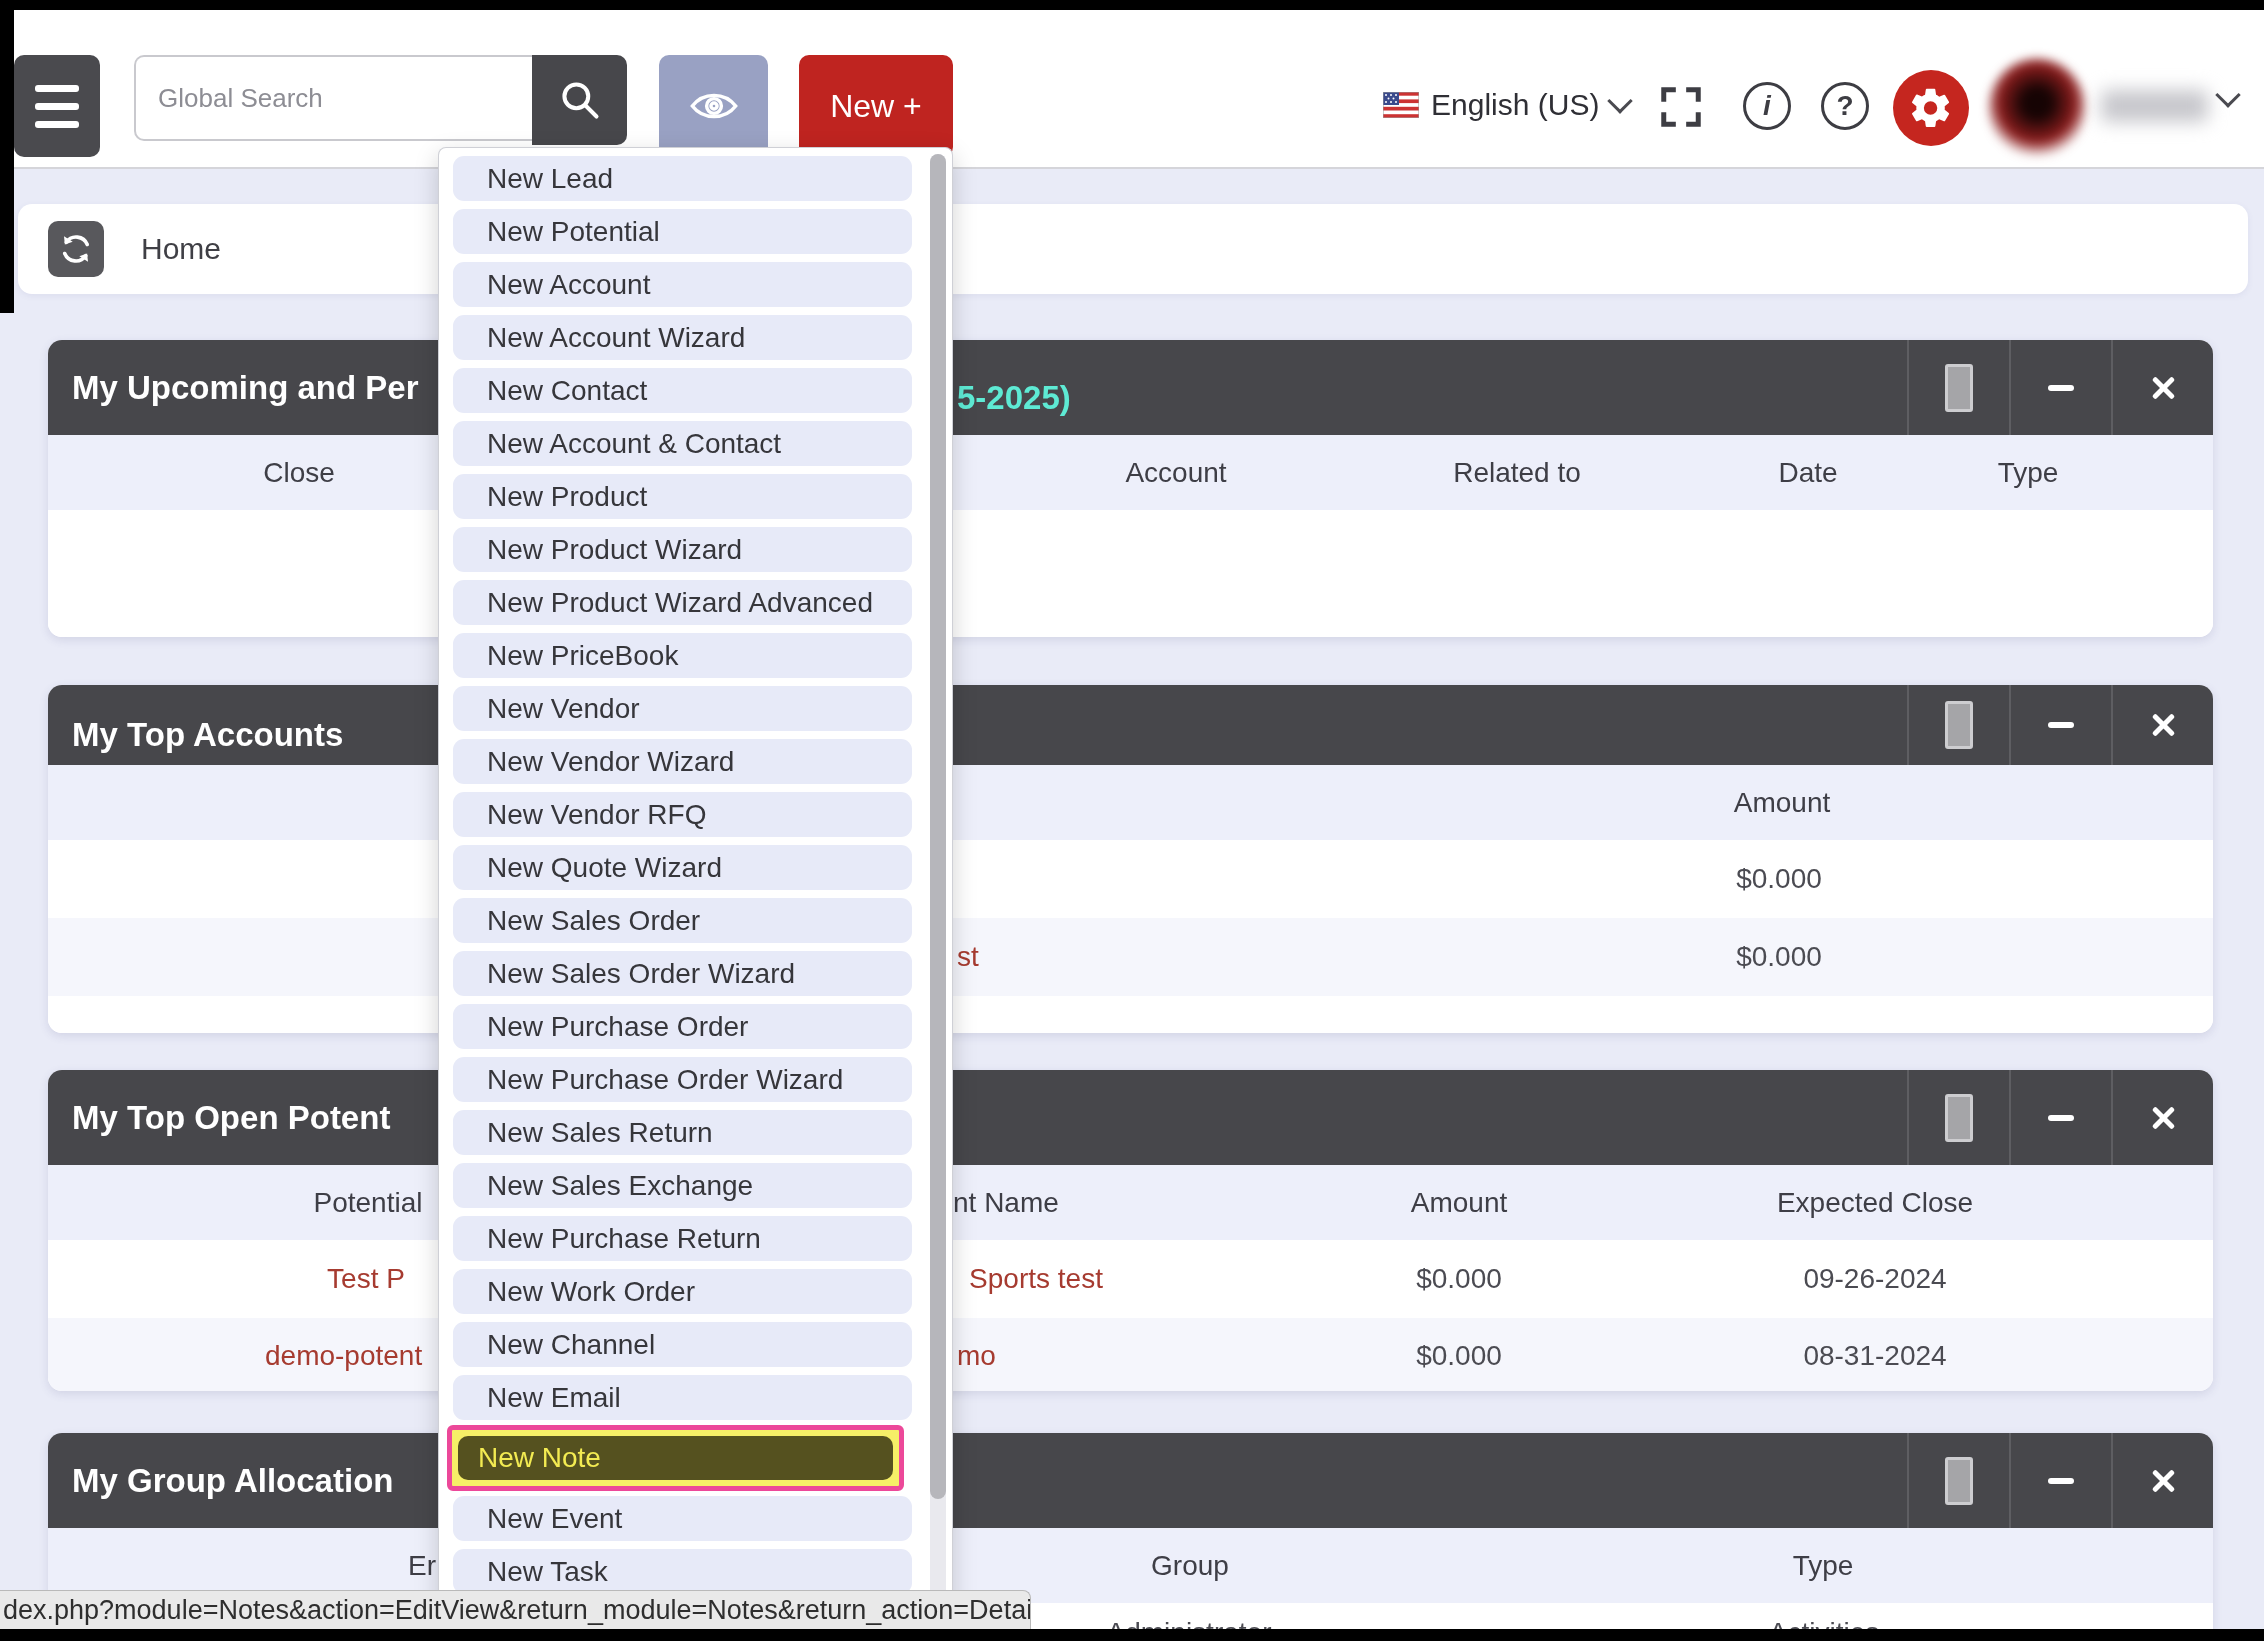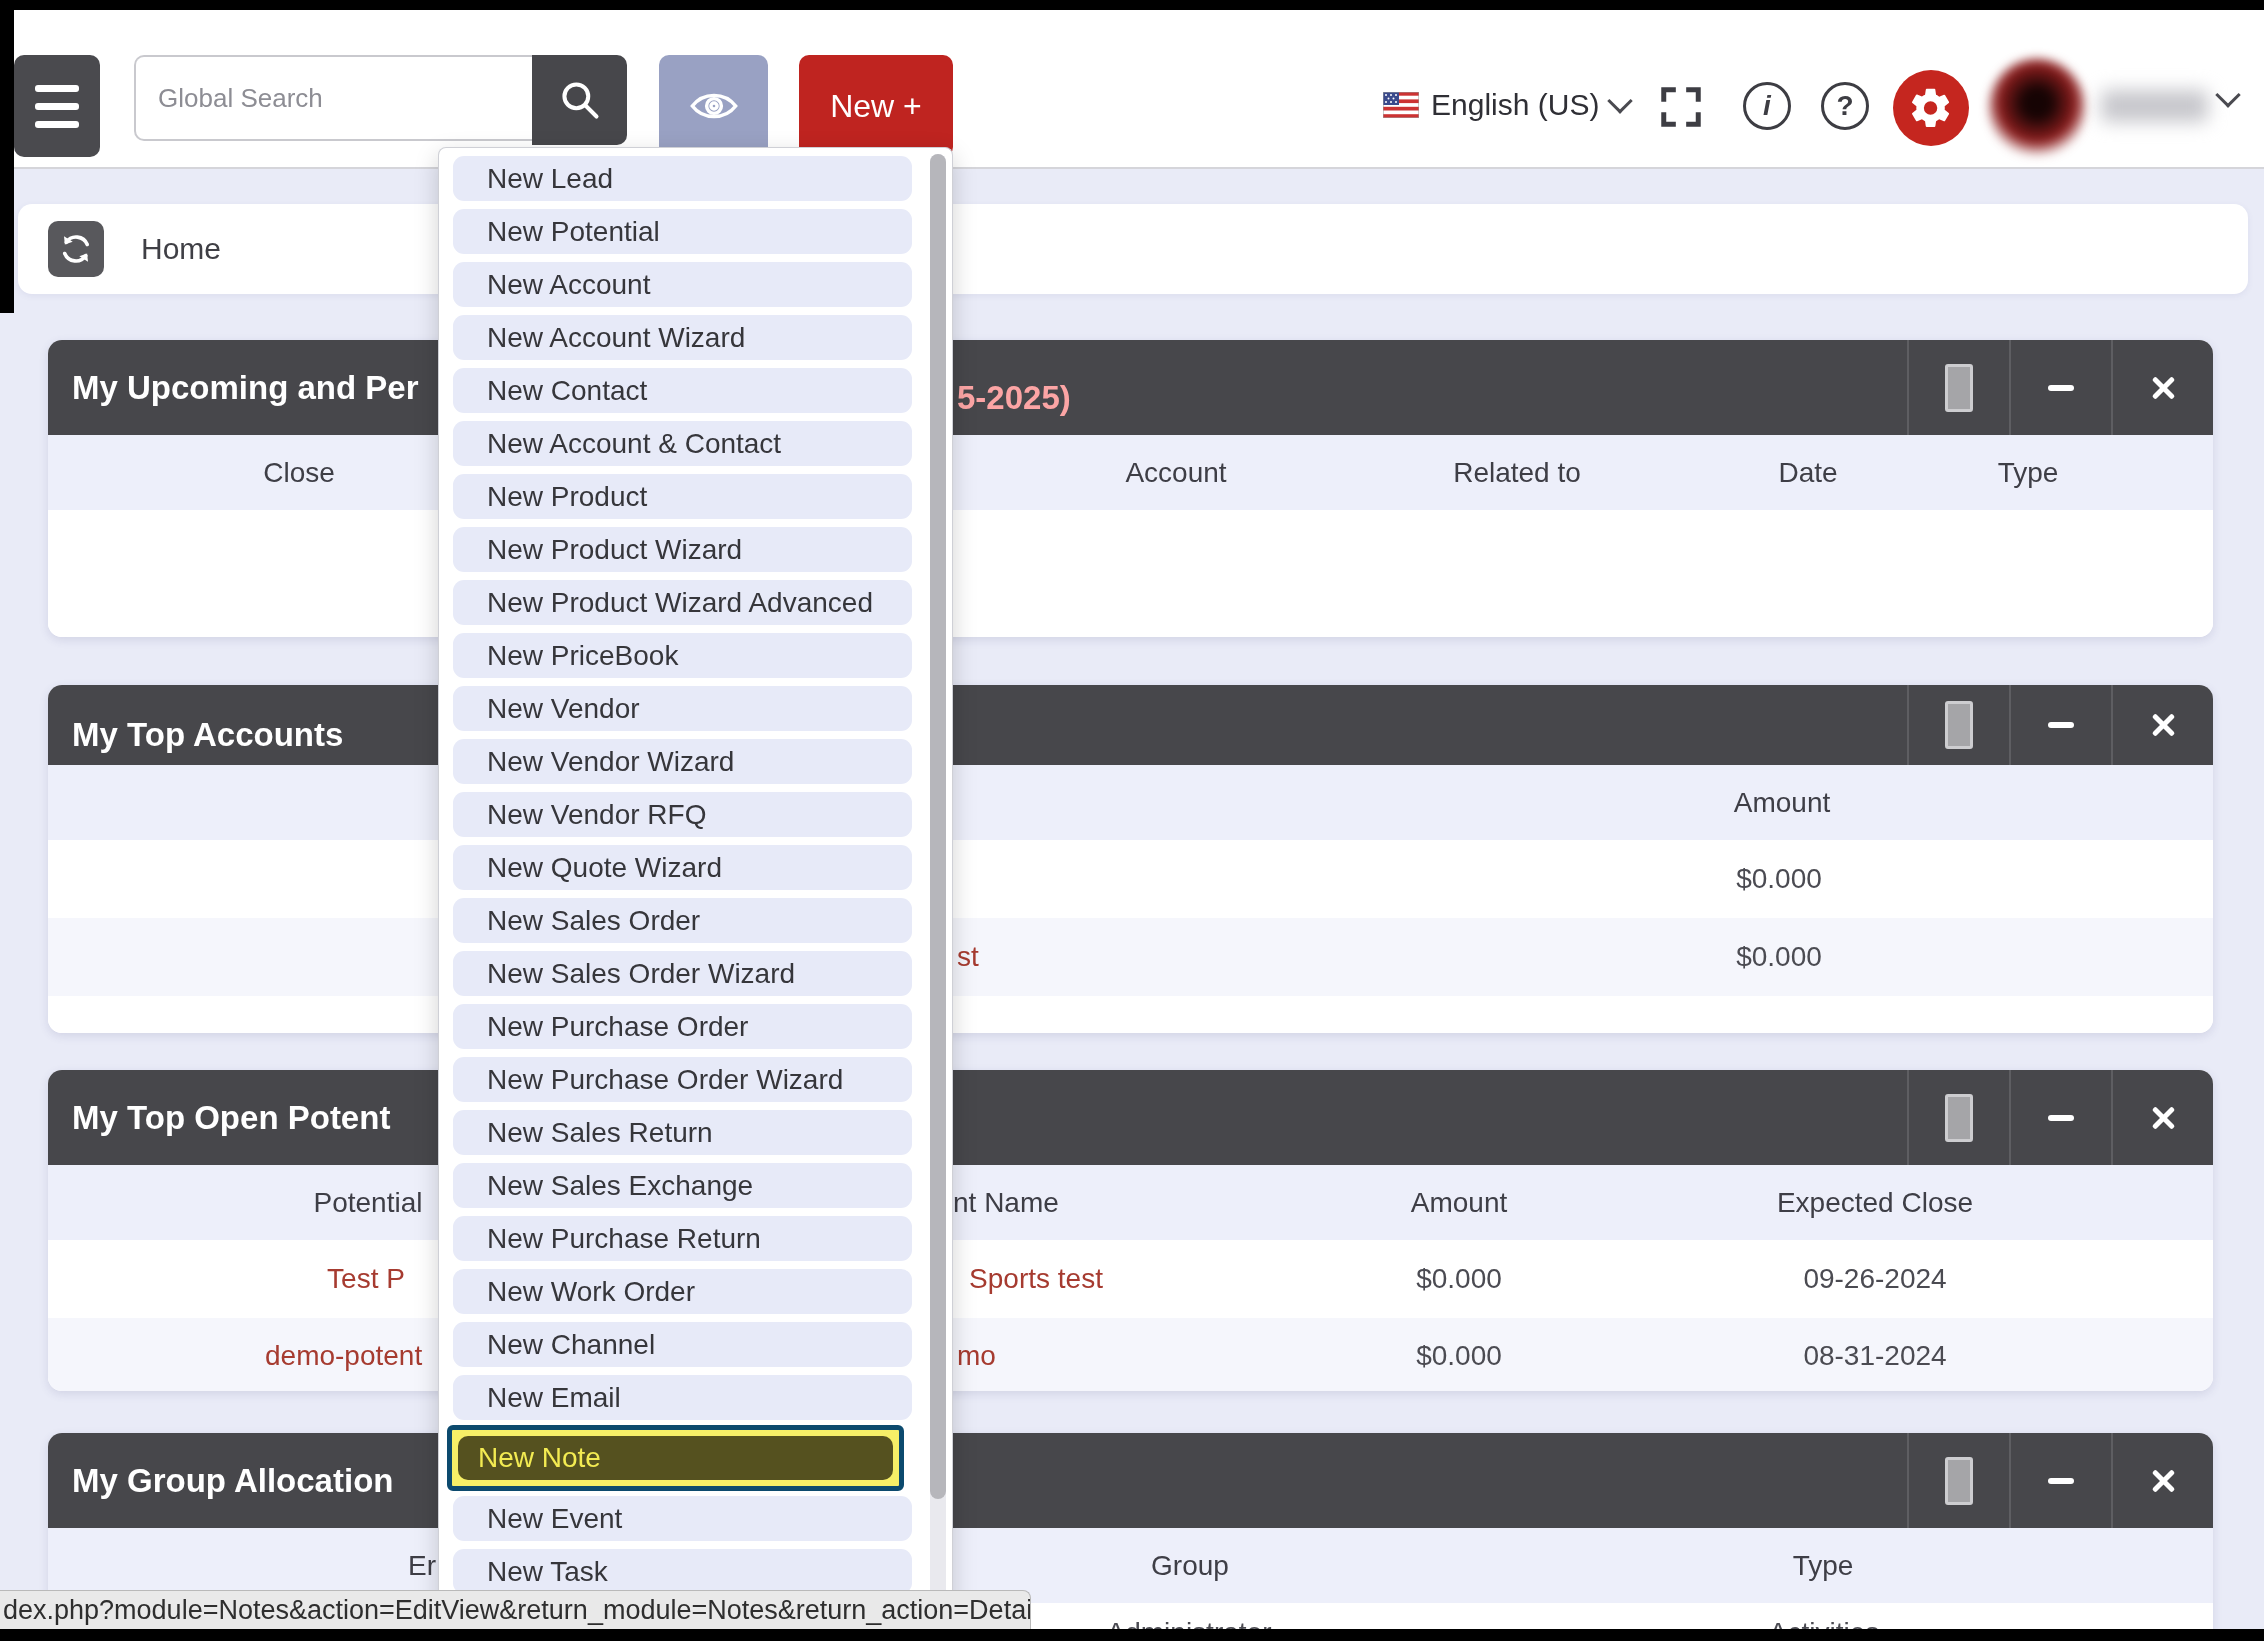--- a/index.html
+++ b/index.html
@@ -54,21 +54,21 @@
   #hometitle{position:absolute;left:123px;top:0;height:90px;display:flex;align-items:center;
              font-size:30px;color:#3f3f45;}
 
   
   .widget{position:absolute;left:48px;width:2165px;background:#fff;border-radius:14px;overflow:hidden;
           box-shadow:0 3px 10px rgba(70,70,130,.14);z-index:1;}
   .whead{position:relative;height:95px;background:#47474b;}
   .wtitle{position:absolute;left:24px;top:0;height:95px;display:flex;align-items:center;
           color:#fff;font-size:33px;font-weight:bold;white-space:nowrap;}
   .wtitle-frag{position:absolute;top:0;height:116px;display:flex;align-items:center;
-          color:#fca5a5;font-size:33px;font-weight:bold;white-space:nowrap;}
+          color:#5eead4;font-size:33px;font-weight:bold;white-space:nowrap;}
   .wctrls{position:absolute;right:0;top:0;height:95px;display:flex;align-items:stretch;}
   .wdiv{width:2px;background:#5e5e62;}
   .wcell{width:100px;display:flex;align-items:center;justify-content:center;cursor:pointer;}
   .sqicon{width:22px;height:42px;background:#a5a5a8;border:3px solid #cdcdd0;border-radius:3px;}
   .minicon{width:26px;height:6px;background:#fff;border-radius:3px;}
   .xicon{position:relative;width:28px;height:28px;}
   .xicon::before,.xicon::after{content:"";position:absolute;left:12px;top:0;width:5px;height:28px;
       background:#fff;border-radius:2px;}
   .xicon::before{transform:rotate(45deg);}
   .xicon::after{transform:rotate(-45deg);}
@@ -82,21 +82,21 @@
   .wbody{background:#fff;}
 
   
   #newmenu{position:absolute;left:438px;top:147px;width:515px;height:1494px;background:#fff;
            border:1px solid #cfd0d6;border-bottom:none;border-radius:8px 8px 0 0;
            box-shadow:0 8px 24px rgba(0,0,0,.18);z-index:10;box-sizing:border-box;}
   #menulist{display:flex;flex-direction:column;gap:8px;padding:8px 40px 8px 14px;}
   .menu-item{height:45px;background:#e7eaf8;border-radius:11px;cursor:pointer;}
   .menu-item .label{display:block;height:45px;line-height:45px;padding-left:34px;font-size:28px;color:#36363b;
                     white-space:nowrap;overflow:hidden;}
-  .menu-item.highlighted{height:auto;margin:-3px 8px -3px -6px;border:5px solid #0c4a6e;border-radius:6px;
+  .menu-item.highlighted{height:auto;margin:-3px 8px -3px -6px;border:5px solid #ec4899;border-radius:6px;
                          background:#f6ef67;padding:6px;}
   .menu-item.highlighted .label{height:44px;line-height:44px;background:#55511f;color:#f3eb52;
                                 border-radius:10px;padding-left:20px;}
   #menuscroll-track{position:absolute;right:6px;top:6px;width:16px;height:1483px;background:#e9e9ee;
                     border-radius:8px;}
   #menuscroll-thumb{position:absolute;right:6px;top:6px;width:16px;height:1345px;background:#b6b6bb;
                     border-radius:8px;cursor:pointer;}
 
   
   #statusbar{position:absolute;left:0;top:1590px;width:1030px;height:39px;background:#e9e9e9;

